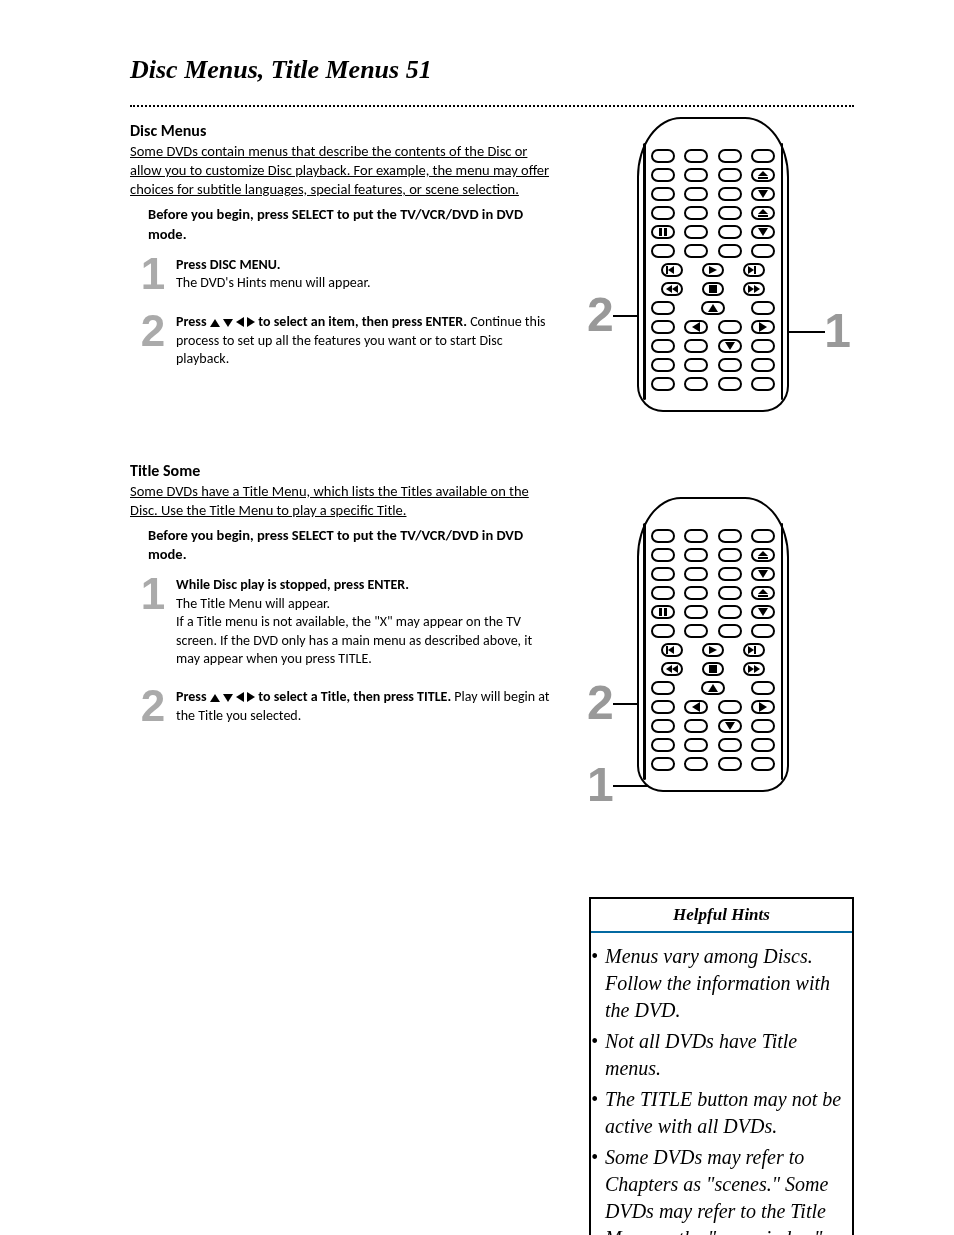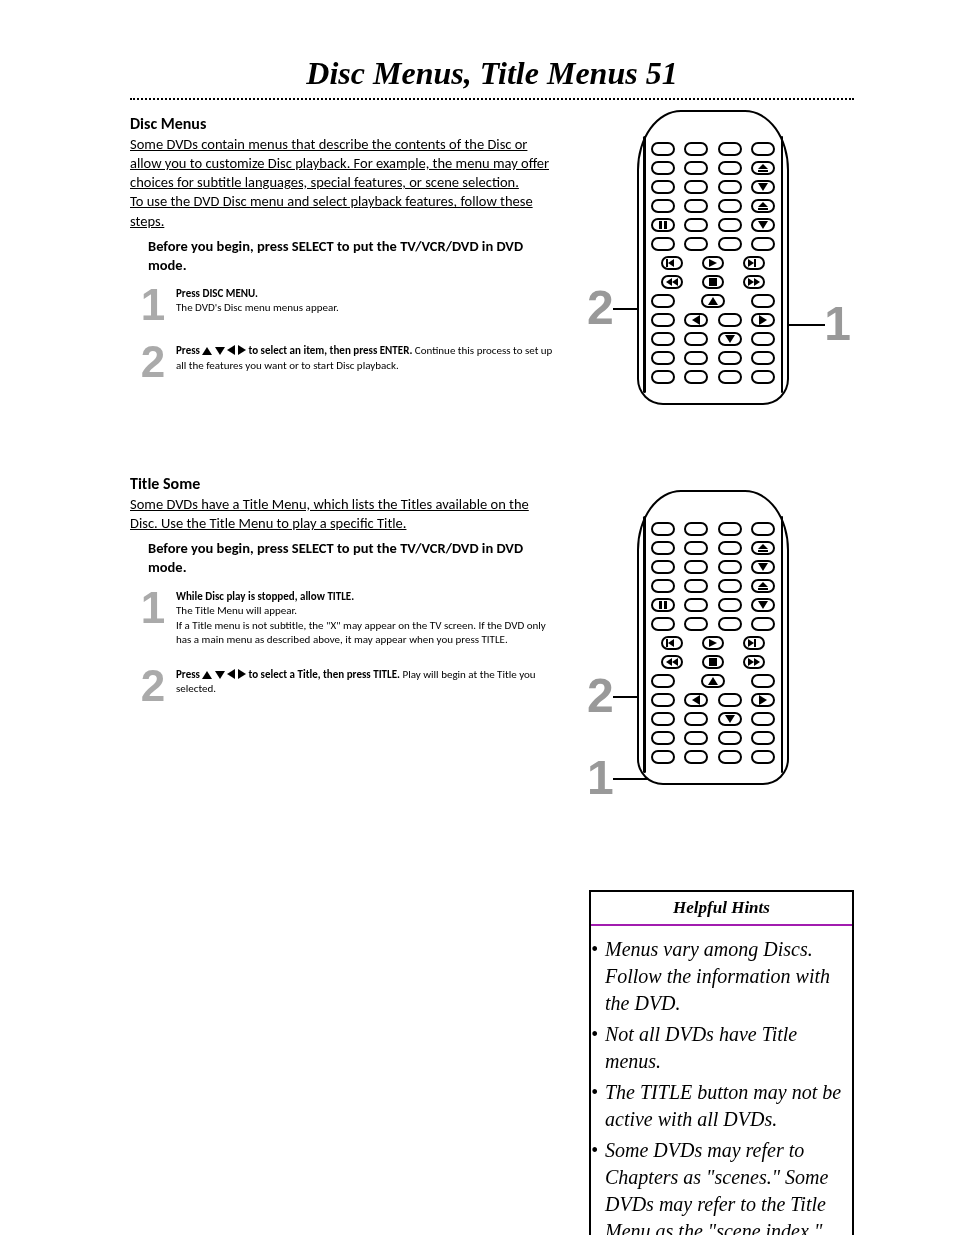--- a/index.html
+++ b/index.html
@@ -6,26 +6,26 @@
   body {
     font-family: "Gill Sans", "Gill Sans MT", Calibri, sans-serif;
     width: 954px;
     height: 1235px;
     background: #fff;
     color: #000;
     position: relative;
     padding: 55px 100px 60px 130px;
   }
   .page-title {
-    text-align: center;
+    text-align: left;
     font-family: Georgia, "Times New Roman", serif;
     font-style: italic;
     font-weight: bold;
-    font-size: 32px;
-    margin-bottom: 6px;
+    font-size: 26px;
+    margin-bottom: 20px;
   }
   .dotted {
     border: none;
     border-top: 2px dotted #000;
     margin-bottom: 10px;
   }
   .columns {
     display: flex;
     gap: 30px;
   }
@@ -58,21 +58,21 @@
     font-family: "Gill Sans", "Gill Sans MT", sans-serif;
     font-weight: bold;
     font-size: 44px;
     color: #aaa;
     width: 46px;
     line-height: 0.9;
     text-align: center;
     flex-shrink: 0;
   }
   .step-body {
-    font-size: 11px;
+    font-size: 14px;
     line-height: 1.32;
     padding-top: 2px;
   }
   .step-body .lead { font-weight: bold; }
   .arrows svg { vertical-align: -1px; }
 
   
   .remote-wrap {
     position: relative;
     width: 260px;
@@ -125,21 +125,21 @@
     position:absolute;
     height:2px; background:#000;
   }
 
   .hints-box {
     border: 2px solid #000;
     width: 100%;
     margin-top: 20px;
   }
   .hints-title {
-    border-bottom: 2px solid #a21caf;
+    border-bottom: 2px solid #0369a1;
     font-family: Georgia, serif;
     font-style: italic;
     font-weight: bold;
     font-size: 17px;
     padding: 6px 10px;
     text-align: center;
   }
   .hints-list {
     padding: 10px 10px 12px 0;
     list-style: none;
@@ -211,28 +211,27 @@
 
 <div class="page-title">Disc Menus, Title Menus  51</div>
 <hr class="dotted">
 
 <div class="columns">
 
   <div class="col-left">
 
     <div class="section-heading">Disc Menus</div>
     <div class="intro">Some DVDs contain menus that describe the contents of the Disc or allow you to customize Disc playback.  For example, the menu may offer choices for subtitle languages, special features, or scene selection.</div>
-    <div class="intro">To use the DVD Disc menu and select playback features, follow these steps.</div>
     <div class="preface">Before you begin, press SELECT to put the TV/VCR/DVD in DVD mode.</div>
 
     <div class="step">
       <div class="step-num">1</div>
       <div class="step-body">
         <span class="lead">Press DISC MENU.</span><br>
-        <span>The DVD's Disc menu menus appear.</span>
+        <span>The DVD's Hints menu will appear.</span>
       </div>
     </div>
 
     <div class="step">
       <div class="step-num">2</div>
       <div class="step-body">
         <span class="lead">Press </span><span class="lead arrows"><svg width="10" height="8">
               <use href="#tri-up"></use>
             </svg> <svg width="10" height="8">
               <use href="#tri-down"></use>
@@ -246,23 +245,23 @@
 
     <div class="spacer"></div>
 
     <div class="section-heading">Title Some</div>
     <div class="intro">Some DVDs have a Title Menu, which lists the Titles available on the Disc.  Use the Title Menu to play a specific Title.</div>
     <div class="preface">Before you begin, press SELECT to put the TV/VCR/DVD in DVD mode.</div>
 
     <div class="step">
       <div class="step-num">1</div>
       <div class="step-body">
-        <span class="lead">While Disc play is stopped, allow TITLE.</span><br>
+        <span class="lead">While Disc play is stopped, press ENTER.</span><br>
         <span>The Title Menu will appear.</span><br>
-        <span>If a Title menu is not subtitle, the "X" may appear on the TV screen. If the DVD only has a main menu as described above, it may appear when you press TITLE.</span>
+        <span>If a Title menu is not available, the "X" may appear on the TV screen. If the DVD only has a main menu as described above, it may appear when you press TITLE.</span>
       </div>
     </div>
 
     <div class="step">
       <div class="step-num">2</div>
       <div class="step-body">
         <span class="lead">Press </span><span class="lead arrows"><svg width="10" height="8">
               <use href="#tri-up"></use>
             </svg> <svg width="10" height="8">
               <use href="#tri-down"></use>

